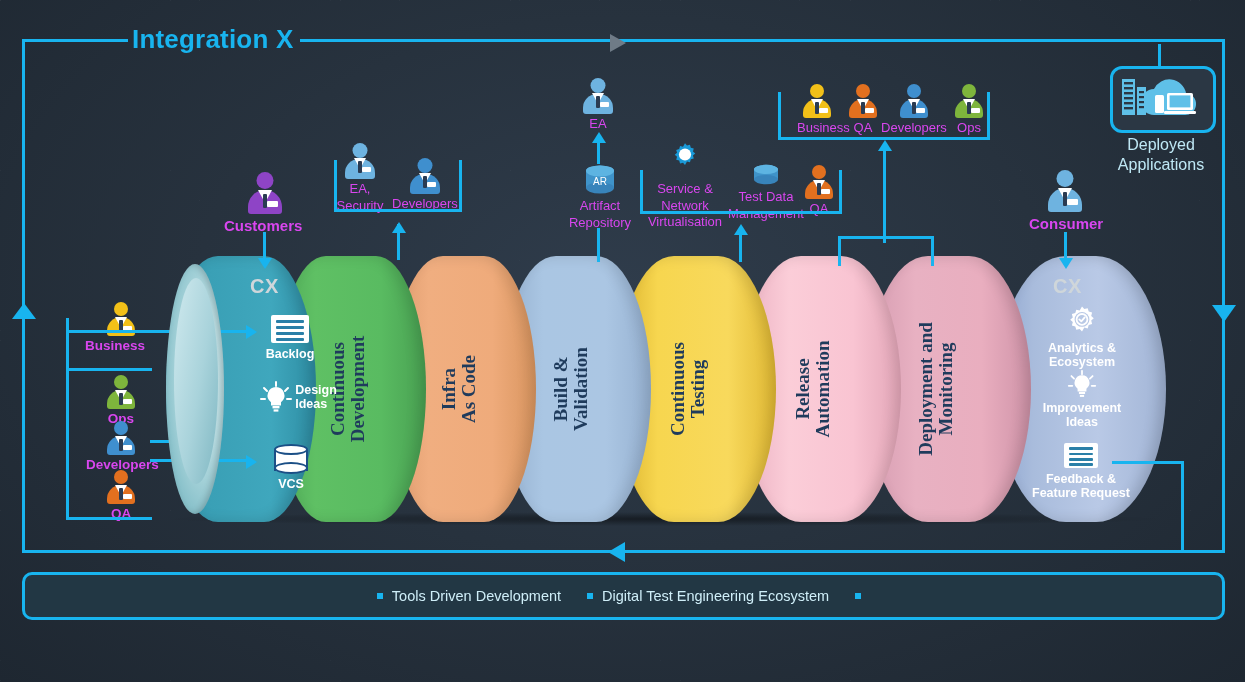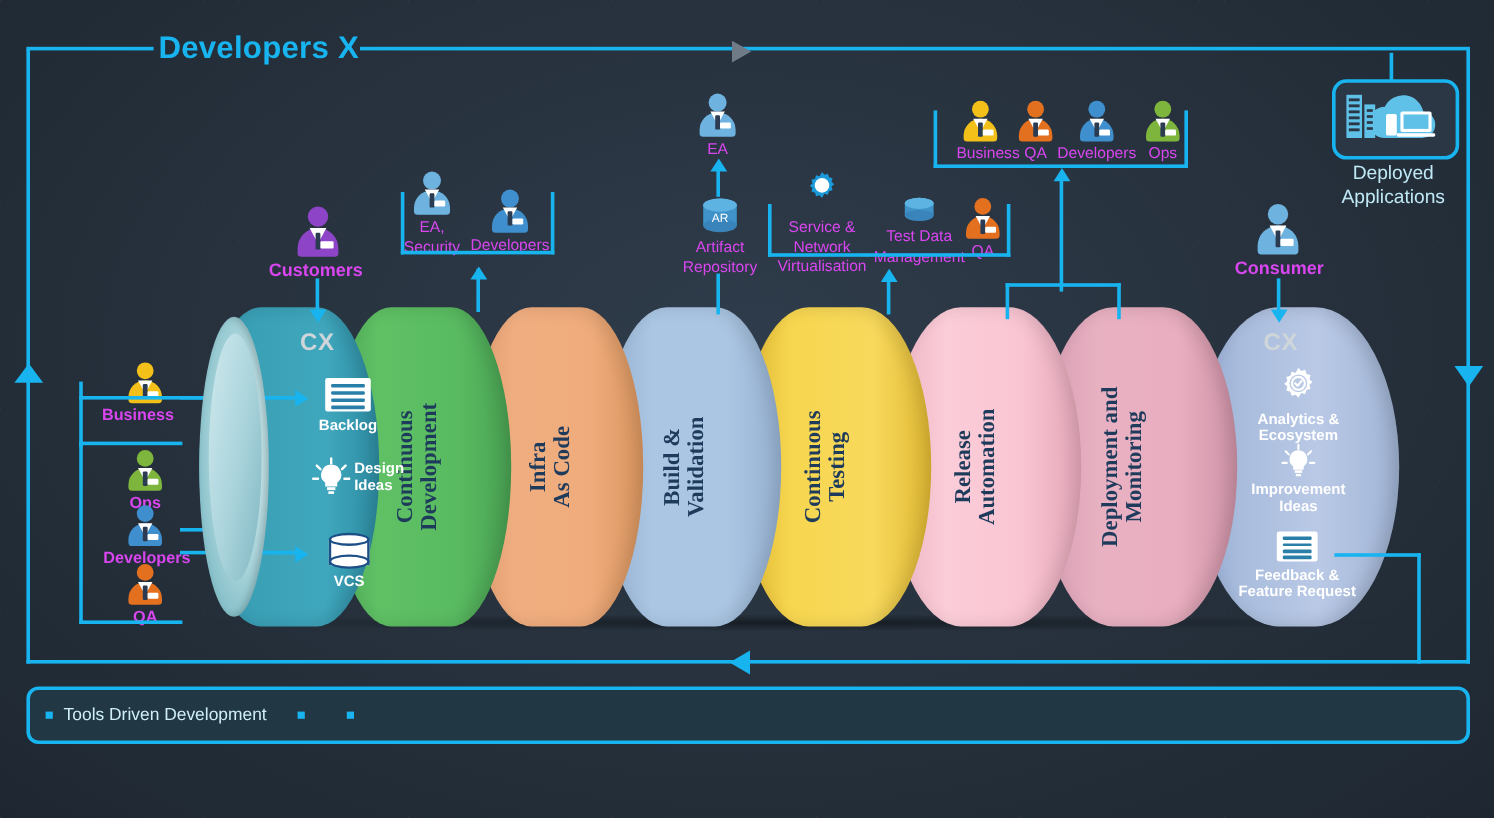--- a/index.html
+++ b/index.html
@@ -151,21 +151,21 @@
   #deployed-label{
     position:absolute;left:1090px;top:135px;width:142px;text-align:center;
     color:#bfe8f5;font-size:16px;line-height:1.25;
   }
 
   
   #bullet-bar{
     position:absolute;left:22px;top:572px;width:1203px;height:48px;
     border:3px solid #18b4ef;border-radius:10px;
     background:#223744;
-    display:flex;align-items:center;gap:0px;
+    display:flex;align-items:center;justify-content:center;gap:0px;
     box-sizing:border-box;
   }
   .bullet-item{ display:flex;align-items:center;color:#cfeef8;font-size:14.5px;white-space:nowrap;padding:0 13px; }
   .bullet-dot{ width:6px;height:6px;background:#18b4ef;margin-right:9px;flex:0 0 auto; }
 
   
   .cyl-icon-block{ position:absolute;text-align:center;color:#ffffff; }
   .cyl-icon-block .t{ font-size:12.5px;line-height:1.12;font-weight:bold; }
   .doc-icon{ width:38px;height:28px;background:#ffffff;border-radius:2px;margin:0 auto;position:relative; }
   .doc-icon i{ position:absolute;left:5px;right:5px;height:2.5px;background:#2a7fa8;border-radius:1px; }
@@ -175,21 +175,21 @@
   .db-icon .bot{ position:absolute;left:0;top:18px;width:34px;height:12px;border-radius:50%;background:#ffffff;border:2.5px solid #1b4f86;box-sizing:border-box; }
 </style>
 </head>
 <body>
 
 <div id="bg-texture"></div>
 
 <div id="cx-frame"></div>
 <div id="cx-frame-top-left"></div>
 <div id="cx-frame-top-right"></div>
-<div id="cx-title">Developers X</div>
+<div id="cx-title">Integration X</div>
 <div id="cx-top-arrow"></div>
 <div id="cx-bottom-arrow"></div>
 <div id="cx-left-arrow"></div>
 <div id="cx-right-arrow"></div>
 
 <div id="deployed-box">
   <svg width="92" height="55" viewBox="0 0 92 55" style="position:absolute;left:1px;top:0px;">
     <g fill="#5fc0e8">
       <rect x="8" y="10" width="13" height="36"></rect>
       <rect x="23" y="18" width="9" height="28"></rect>
@@ -567,17 +567,18 @@
 <div class="line-h" style="left:1112px;top:461px;width:72px;"></div>
 <div class="line-v" style="left:1181px;top:461px;height:92px;"></div>
 
 <div id="bullet-bar">
   <div class="bullet-item">
     <span class="bullet-dot"></span>
     <span>Tools Driven Development</span>
   </div>
   <div class="bullet-item">
     <span class="bullet-dot"></span>
+    <span>Digital Test Engineering Ecosystem</span>
   </div>
   <div class="bullet-item">
     <span class="bullet-dot"></span>
   </div>
 </div>
 
 </body></html>

